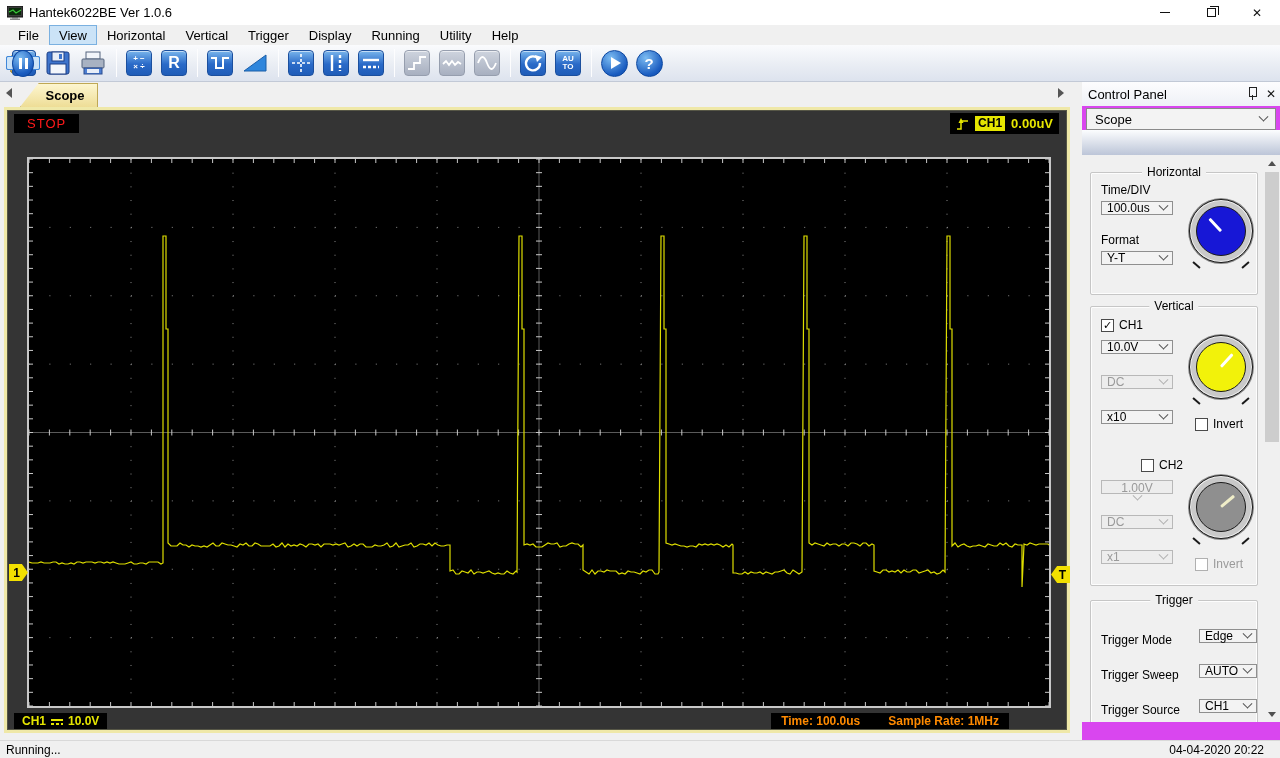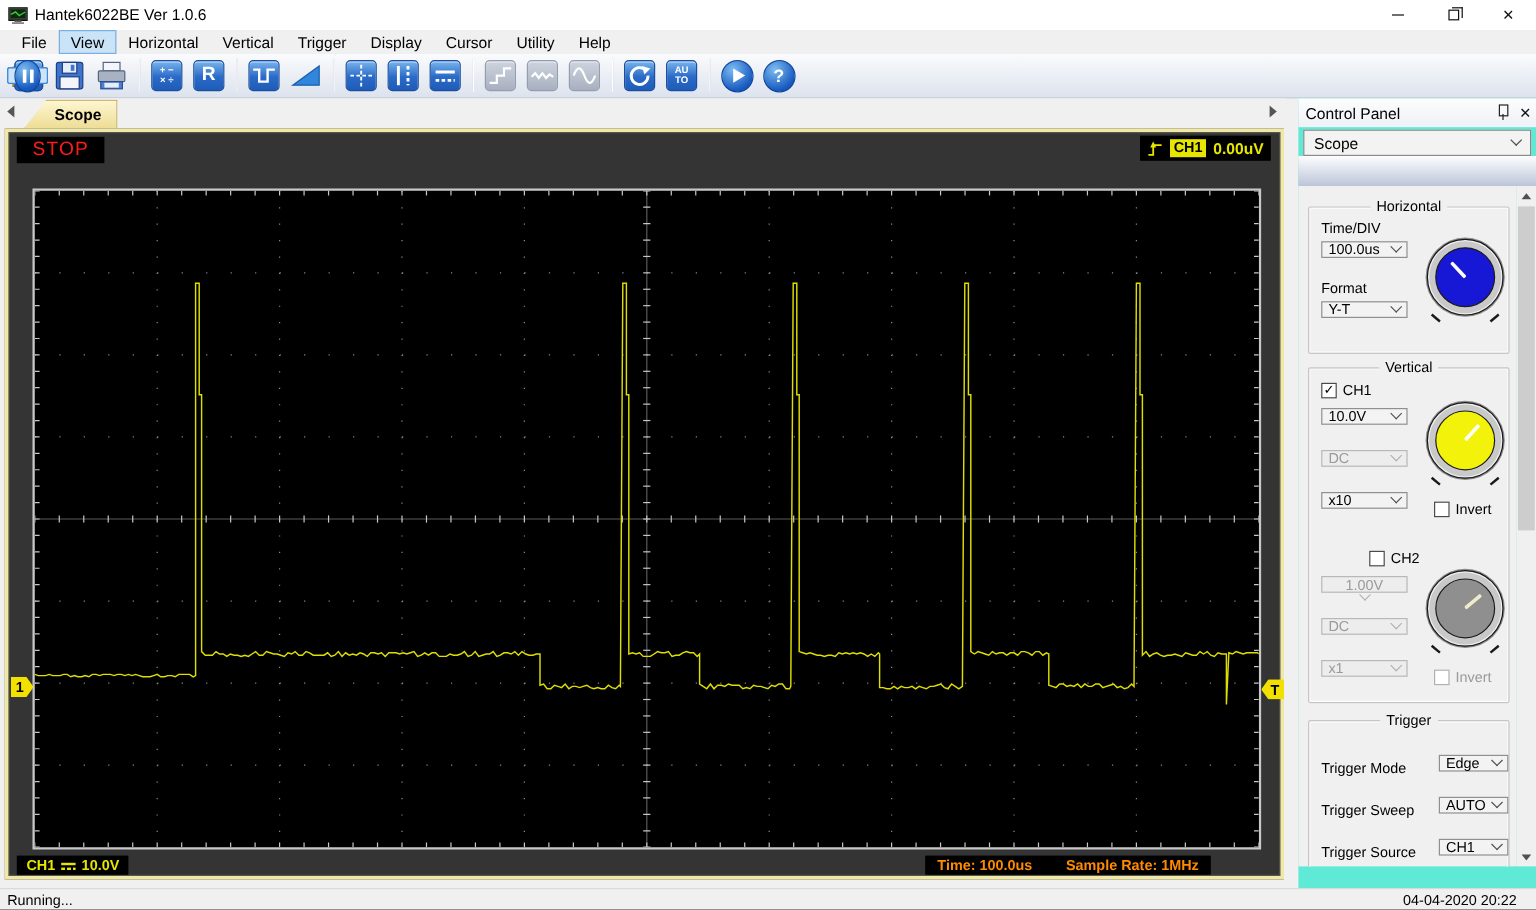--- a/index.html
+++ b/index.html
@@ -40,36 +40,36 @@
   
   .tabbar { position:absolute; left:0; top:82px; width:1072px; height:25px; background:#f0f0f0; }
   .tab-nav { position:absolute; top:6px; width:0; height:0; }
   .tab-nav.left { left:6px; border-top:5px solid transparent; border-bottom:5px solid transparent; border-right:6px solid #555; }
   .tab-nav.right { right:8px; border-top:5px solid transparent; border-bottom:5px solid transparent; border-left:6px solid #555; }
   .tab { position:absolute; left:20px; top:1px; width:78px; height:24px; background:linear-gradient(180deg,#fdf6d0,#eedd96); border:1px solid #bfa855; border-bottom:none; clip-path:polygon(24% 0,100% 0,100% 100%,0 100%); display:flex; align-items:center; justify-content:center; padding-left:12px; font-weight:bold; font-size:13px; }
 
   
   .scope { position:absolute; left:4px; top:107px; width:1066px; height:626px; background:#343434; border:3px solid #efe8a8; box-shadow:inset 0 0 0 1px #565646; }
   .scope-topbar { position:absolute; left:0; top:0; right:0; height:27px; }
-  .stop-box { position:absolute; left:7px; top:4px; background:#000; color:#ff1a1a; font-size:16px; padding:2px 13px; letter-spacing:1px; }
+  .stop-box { position:absolute; left:7px; top:4px; background:#000; color:#ff1a1a; font-size:13px; padding:2px 13px; letter-spacing:1px; }
   .trig-readout { position:absolute; right:8px; top:3px; height:21px; background:#000; display:flex; align-items:center; padding:0 6px; gap:6px; }
   .ch-badge { background:#e6e600; color:#000; font-weight:bold; font-size:12px; padding:0 3px; line-height:15px; }
   .trig-val { color:#e6e600; font-size:13px; font-weight:bold; }
   .plot-frame { position:absolute; left:20px; top:47px; width:1024px; height:551px; border:2px solid #c8c8c8; background:#000; }
   .marker { position:absolute; width:19px; height:17px; background:#f2e000; color:#000; font-weight:bold; font-size:12px; display:flex; align-items:center; justify-content:center; }
   .marker.ch1 { left:2px; top:454px; clip-path:polygon(0 0,68% 0,100% 50%,68% 100%,0 100%); padding-right:4px; }
   .marker.trig { left:1044px; top:456px; clip-path:polygon(32% 0,100% 0,100% 100%,32% 100%,0 50%); padding-left:4px; }
   .scope-bottombar { position:absolute; left:0; right:0; bottom:0; height:18px; }
   .ch-readout { position:absolute; left:7px; bottom:1px; background:#000; color:#e6e600; font-size:12px; font-weight:bold; padding:1px 8px; display:flex; align-items:center; gap:5px; }
   .time-readout { position:absolute; right:58px; bottom:1px; background:#000; color:#ff8a00; font-size:12px; font-weight:bold; padding:1px 10px; display:flex; gap:28px; }
   .dc-sym { display:inline-block; width:12px; height:8px; border-top:2px solid #e6e600; position:relative; top:2px; }
   .dc-sym::after { content:""; position:absolute; left:0; top:2px; width:12px; height:2px; background:repeating-linear-gradient(90deg,#e6e600 0 3px,transparent 3px 5px); }
 
   
-  .cpanel { position:absolute; left:1082px; top:82px; width:198px; height:658px; background:#5eead4; }
+  .cpanel { position:absolute; left:1082px; top:82px; width:198px; height:658px; background:#d946ef; }
   .cp-header { position:absolute; left:0; top:0; right:0; height:24px; display:flex; align-items:center; padding:0 6px; font-size:13px; background:linear-gradient(180deg,#fdfdfe,#eef1f6); }
   .cp-hicons { position:absolute; right:4px; top:4px; display:flex; gap:8px; }
   .pin-icon { width:12px; height:14px; position:relative; }
   .pin-icon::before { content:""; position:absolute; left:3px; top:1px; width:6px; height:8px; border:1px solid #222; }
   .pin-icon::after { content:""; position:absolute; left:6px; top:9px; width:1px; height:5px; background:#222; }
   .cp-close::before { content:"✕"; font-size:12px; color:#111; }
   .cp-select { position:absolute; left:4px; top:26px; width:190px; height:22px; border:1px solid #8a8a8a; background:#f3f3f3; display:flex; align-items:center; justify-content:space-between; padding:0 8px; font-size:13px; }
   .cp-grad { position:absolute; left:0; top:48px; right:0; height:25px; background:linear-gradient(180deg,#fcfdfe,#bcc5d8); }
   .cp-body { position:absolute; left:0; top:73px; width:182px; height:567px; overflow:hidden; background:#f0f0f0; }
   .group { position:absolute; left:8px; width:168px; border:1px solid #c6c6c6; border-radius:2px; box-shadow:inset 0 0 0 1px #fdfdfd; }
@@ -135,21 +135,21 @@
     </div>
   </div>
 
   <div class="menubar">
     <div class="menu-item">File</div>
     <div class="menu-item active">View</div>
     <div class="menu-item">Horizontal</div>
     <div class="menu-item">Vertical</div>
     <div class="menu-item">Trigger</div>
     <div class="menu-item">Display</div>
-    <div class="menu-item">Cursor</div>
+    <div class="menu-item">Running</div>
     <div class="menu-item">Utility</div>
     <div class="menu-item">Help</div>
   </div>
 
   <div class="toolbar">
     <div class="tbtn">
       <svg width="28" height="26" viewBox="0 0 28 26">
         <path d="M2 6 L10 6 L12 9 L25 9 L25 22 L2 22 Z" fill="#e9c76d" stroke="#9c7a1e"></path>
         <path d="M2 10 L23 10 L26 22 L2 22 Z" fill="#f5dd96" stroke="#9c7a1e"></path>
         <path d="M14 2 C20 2 21 6 20 11 L24 11 L18 18 L12 11 L16 11 C17 7 16 4 12 4 Z" fill="#5bb22e" stroke="#2f7413" stroke-width="0.8"></path>

